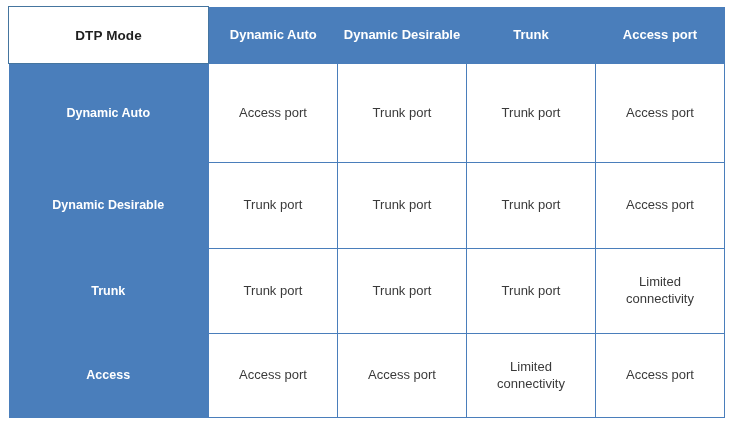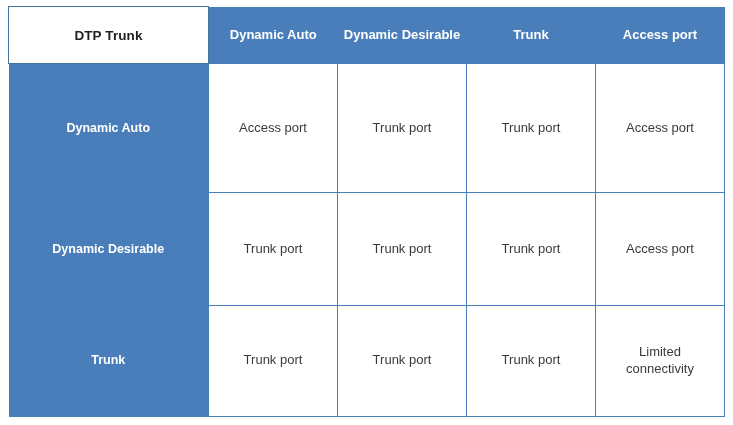--- a/index.html
+++ b/index.html
@@ -98,21 +98,21 @@
   <table class="dtp-matrix">
     <colgroup>
       <col class="c-corner">
       <col class="c-data">
       <col class="c-data">
       <col class="c-data">
       <col class="c-data">
     </colgroup>
     <thead>
       <tr class="header-row">
-        <th class="corner-cell">DTP Trunk</th>
+        <th class="corner-cell">DTP Mode</th>
         <th class="col-head">Dynamic Auto</th>
         <th class="col-head">Dynamic Desirable</th>
         <th class="col-head">Trunk</th>
         <th class="col-head">Access port</th>
       </tr>
     </thead>
     <tbody>
       <tr class="body-row-1">
         <td class="row-head">Dynamic Auto</td>
         <td class="data-cell">Access port</td>
@@ -128,15 +128,23 @@
         <td class="data-cell">Access port</td>
       </tr>
       <tr class="body-row-3">
         <td class="row-head">Trunk</td>
         <td class="data-cell">Trunk port</td>
         <td class="data-cell">Trunk port</td>
         <td class="data-cell">Trunk port</td>
         <td class="data-cell">Limited
 connectivity</td>
       </tr>
+      <tr class="body-row-4">
+        <td class="row-head">Access</td>
+        <td class="data-cell">Access port</td>
+        <td class="data-cell">Access port</td>
+        <td class="data-cell">Limited
+connectivity</td>
+        <td class="data-cell">Access port</td>
+      </tr>
     </tbody>
   </table>
 </div>
 
 </body></html>

